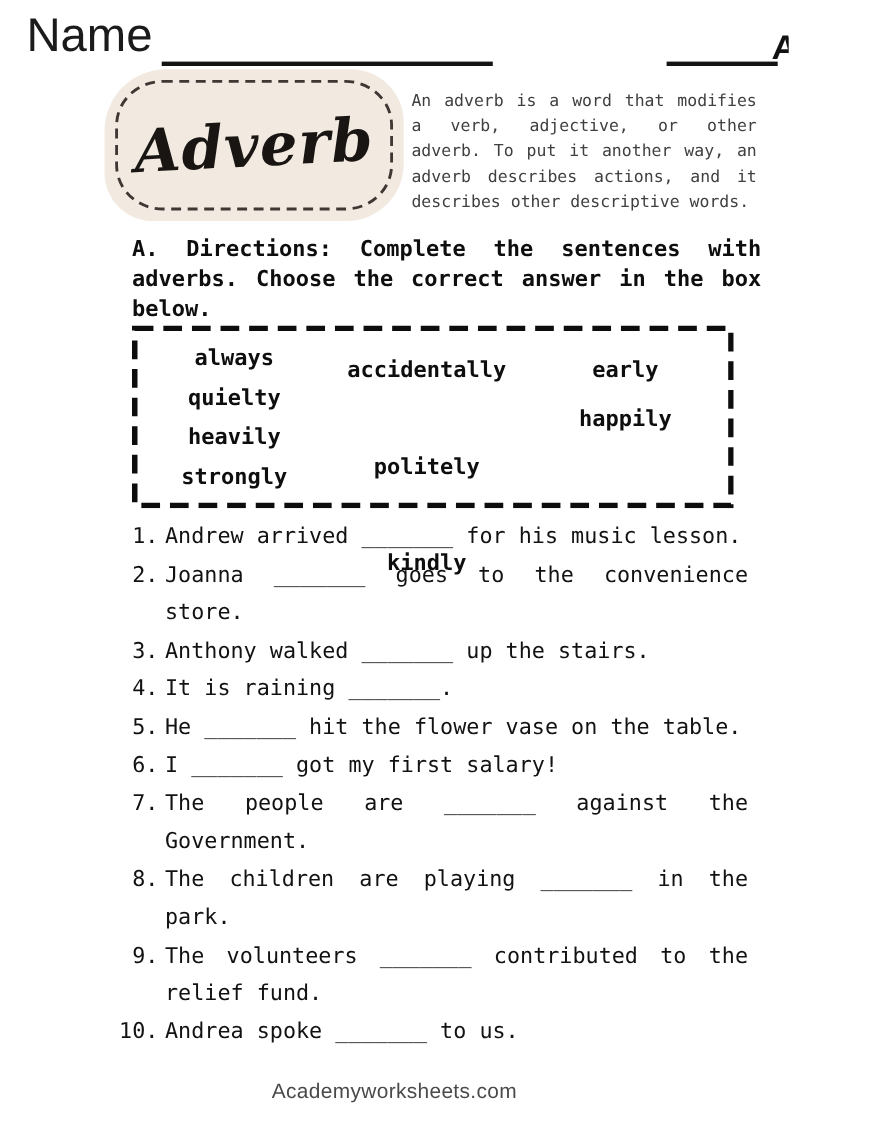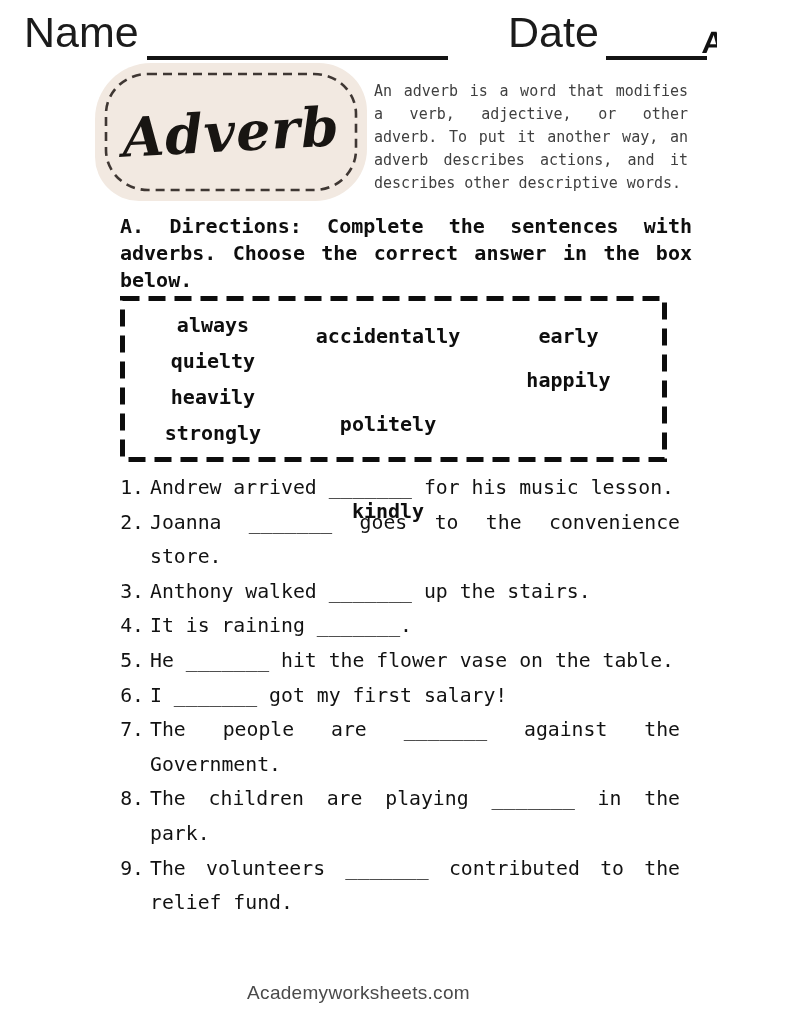--- a/index.html
+++ b/index.html
@@ -104,21 +104,20 @@
     font-size:19px; color:#4a4a4a; letter-spacing:0.3px;
   }
 </style>
 </head>
 <body>
 
 <div class="page">
 
   <div class="name-label">Name</div>
   <div class="name-line"></div>
-  <div class="date-label">Date</div>
   <div class="date-line"></div>
 
   <div class="logo">
     <span class="logo-text">AW</span>
     <span>
       <svg width="48" height="54" viewBox="0 0 46 52" fill="none">
         <g stroke="#1b1b1b" stroke-width="2.3" stroke-linecap="round">
 
           <line x1="22" y1="2" x2="22" y2="8"></line>
           <line x1="33" y1="5" x2="30" y2="11"></line>
@@ -203,17 +202,21 @@
       <div class="stext">The people are _______ against the Government.</div>
     </li>
     <li class="sentence">
       <span class="num">8.</span>
       <div class="stext">The children are playing _______ in the park.</div>
     </li>
     <li class="sentence">
       <span class="num">9.</span>
       <div class="stext">The volunteers _______ contributed to the relief fund.</div>
     </li>
+    <li class="sentence">
+      <span class="num">10.</span>
+      <div class="stext">Andrea spoke _______ to us.</div>
+    </li>
   </ol>
 
   <div class="footer">Academyworksheets.com</div>
 
 </div>
 
 </body></html>

